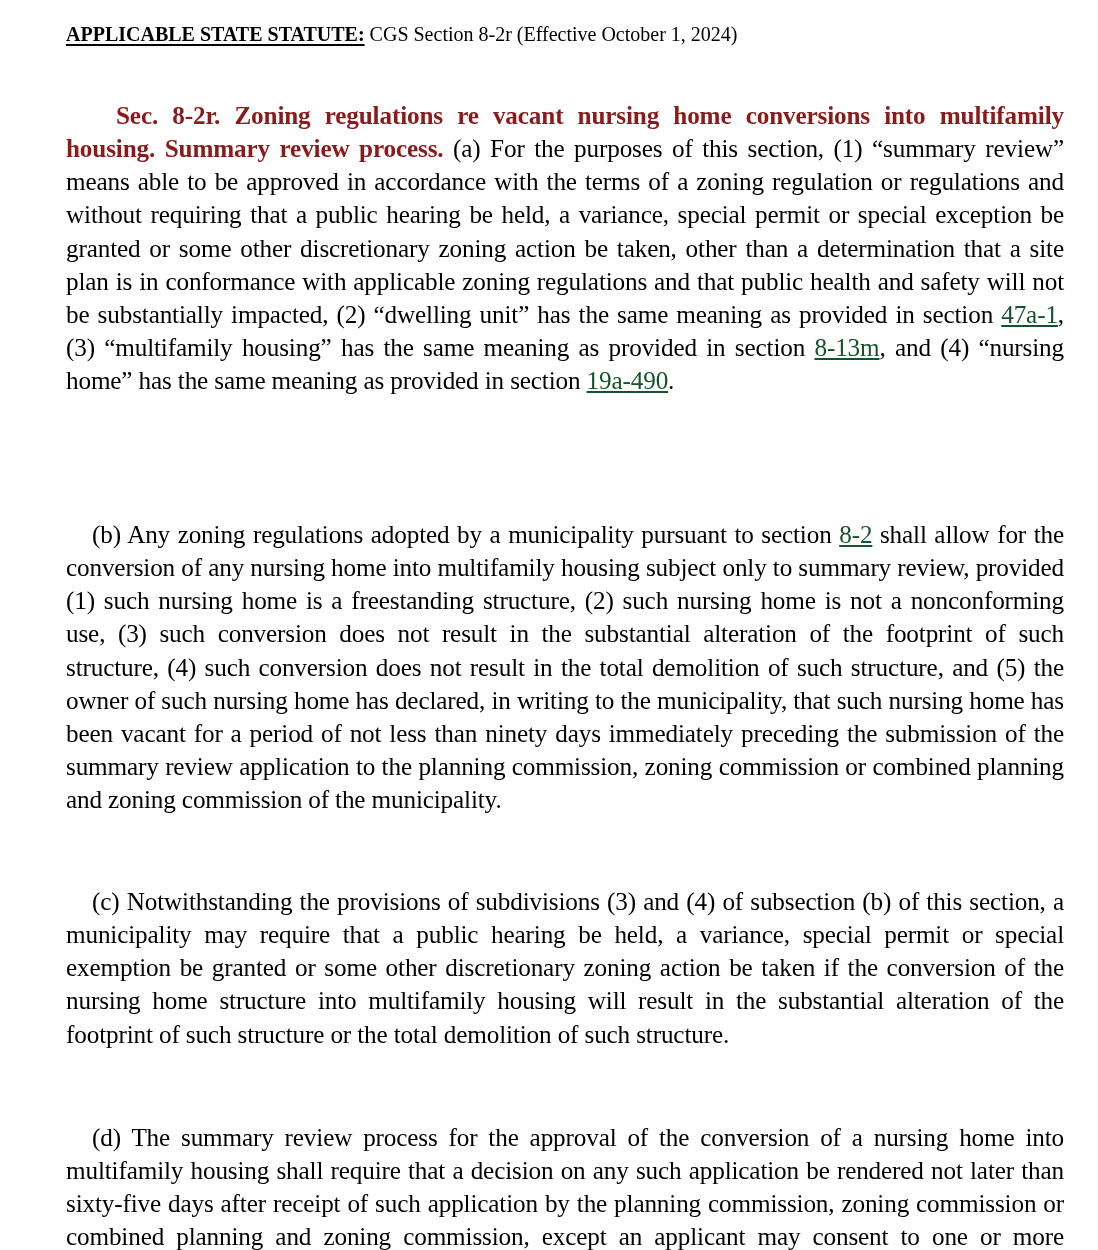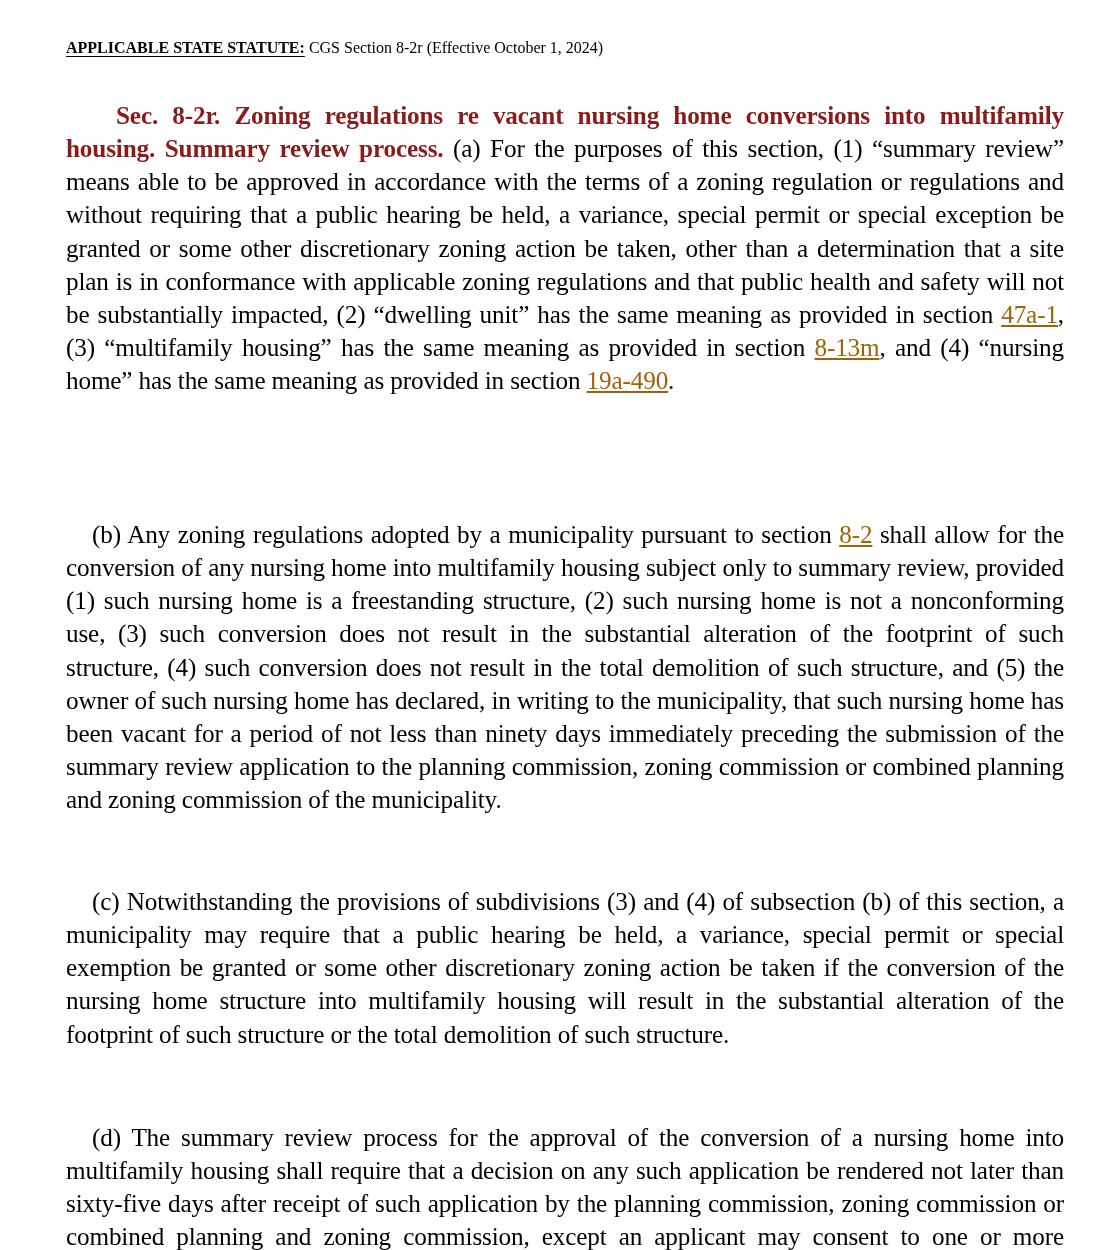--- a/index.html
+++ b/index.html
@@ -3,32 +3,32 @@
 <meta charset="utf-8">
 <style>
   html, body { margin: 0; padding: 0; background: #ffffff; }
   body {
     width: 1098px; height: 1250px; overflow: hidden;
     font-family: "Liberation Serif", "DejaVu Serif", serif;
     color: #000;
   }
   .page { position: relative; padding: 0 34px 0 66px; }
   .header {
-    position: absolute; top: 32px; left: 66px;
-    font-size: 16px; line-height: 32px; white-space: nowrap;
+    position: absolute; top: 18px; left: 66px;
+    font-size: 20px; line-height: 32px; white-space: nowrap;
   }
   .header .label { font-weight: bold; text-decoration: underline; text-underline-offset: 3px; }
   .para {
     position: absolute; left: 66px; width: 998px;
     font-size: 25.2px; line-height: 33.1px;
     text-align: justify; text-indent: 26px;
     letter-spacing: -0.15px;
   }
   .sec-title { color: #8b1a1a; font-weight: bold; margin-left: 24px; }
-  a.link { color: #a16207; text-decoration: underline; text-underline-offset: 2px; }
+  a.link { color: #14532d; text-decoration: underline; text-underline-offset: 2px; }
   #p-a { top: 74px; }
   #p-b { top: 493px; }
   #p-c { top: 860px; }
   #p-d { top: 1096px; }
 </style>
 </head>
 <body>
 
 <div class="page">
 

